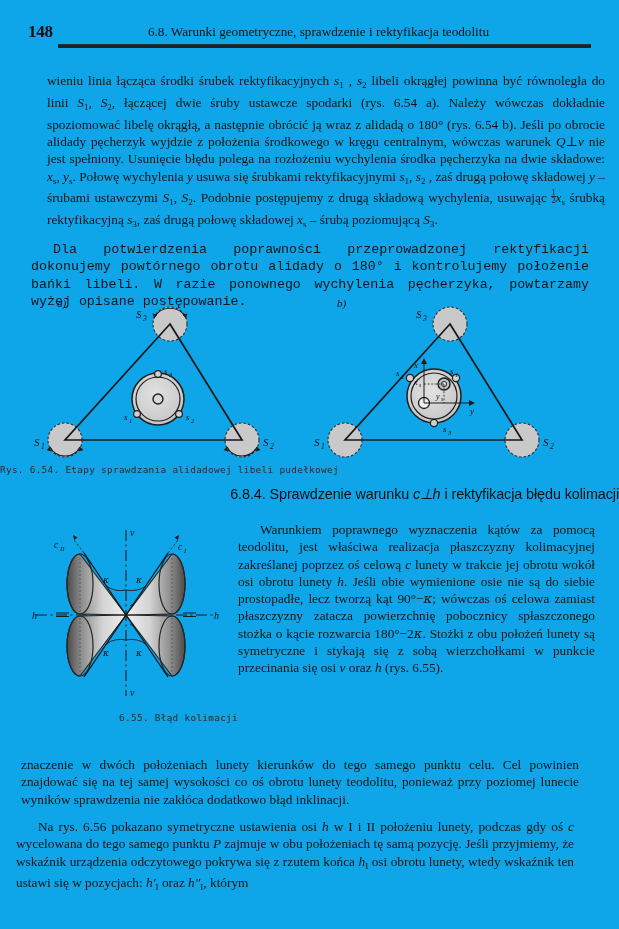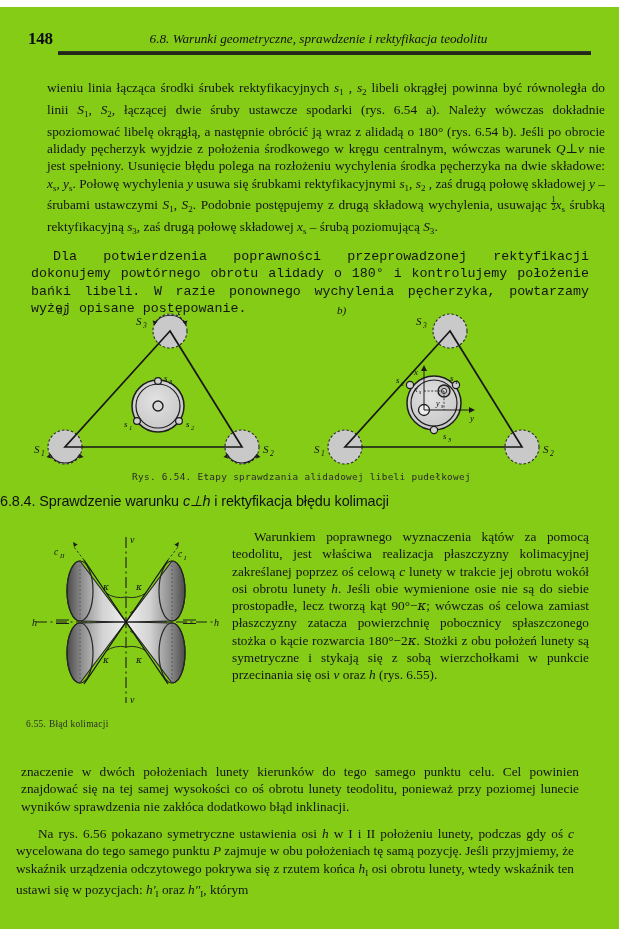--- a/index.html
+++ b/index.html
@@ -13,22 +13,21 @@
     position: relative;
     overflow: hidden;
     font-family: "Liberation Serif", "DejaVu Serif", serif;
     color: #111111;
     -webkit-font-smoothing: antialiased;
   }
 
   .page {
     position: absolute;
     inset: 0;
-    background: #84cc16;
-    margin-top: 7px;
+    background: #0ea5e9;
   }
 
   
   .runhead {
     position: absolute;
     left: 0; right: 0; top: 22px;
     height: 26px;
   }
   .runhead .folio {
     position: absolute;
@@ -36,21 +35,20 @@
     font-family: "Liberation Serif", "DejaVu Serif", serif;
     font-weight: 700;
     font-size: 17px;
     letter-spacing: -0.2px;
     color: #0d0d0d;
   }
   .runhead .rh-title {
     position: absolute;
     left: 0; right: 0; top: 2px;
     text-align: center;
-    font-style: italic;
     font-size: 13.2px;
     color: #111;
     padding-left: 18px;
   }
   .runhead .rule {
     position: absolute;
     left: 58px; right: 28px; top: 22px;
     height: 3px;
     background: #1a1a1a;
     border-top: 1px solid #2a2a2a;
@@ -66,21 +64,21 @@
     text-justify: inter-word;
     color: #141414;
   }
   .col p { margin: 0; }
   .ind { text-indent: 22px; }
 
   .block-1 { left: 47px; top: 72px; width: 558px; }
   .block-2 { left: 31px; top: 241px; width: 558px; font-family: Liberation Mono, monospace; }
 
   .right-col {
-    left: 232px; top: 521px; width: 357px;
+    left: 238px; top: 521px; width: 357px;
   }
   .full-col-1 { left: 21px; top: 756px; width: 558px; }
   .full-col-2 { left: 16px; top: 818px; width: 558px; }
   .mi { font-style: italic; font-family: "Liberation Serif", serif; }
   sub { font-size: 0.68em; vertical-align: -0.28em; font-style: normal;}
   .kappa { font-style: italic; font-family: "DejaVu Serif", serif; }
   .frachalf {
     display: inline-block;
     font-size: 0.62em;
     line-height: 0.85em;
@@ -97,42 +95,42 @@
     width: 560px; height: 166px;
   }
   .fig-caption {
     position: absolute;
     font-family: "DejaVu Sans Mono", "Liberation Mono", monospace;
     font-size: 9.4px;
     letter-spacing: 0.3px;
     color: #2b2b2b;
     white-space: nowrap;
   }
-  .cap54 { left: 0; right: 16px; top: 464px; text-align: center; }
+  .cap54 { left: 0; right: 16px; top: 464px; text-align: left; }
 
   
   .h3 {
     position: absolute;
     left: 0; right: 0; top: 486px;
-    text-align: left;
+    text-align: right;
     font-family: "Liberation Sans", "DejaVu Sans", sans-serif;
     font-size: 14.4px;
     color: #101010;
     letter-spacing: -0.1px;
   }
   .h3 .mi { font-family: "Liberation Sans", sans-serif; font-style: italic;}
 
   
   .fig55 {
     position: absolute;
     left: 26px; top: 520px;
     width: 200px; height: 190px;
   }
   .cap55 {
-    left: 26px; top: 712px; width: 200px; text-align: left; font-family: Liberation Serif, serif;
+    left: 38px; top: 712px; width: 200px; text-align: right;
   }
 
   svg { display: block; }
 </style>
 </head>
 <body>
 
 <div class="page">
 
   <div class="runhead">

